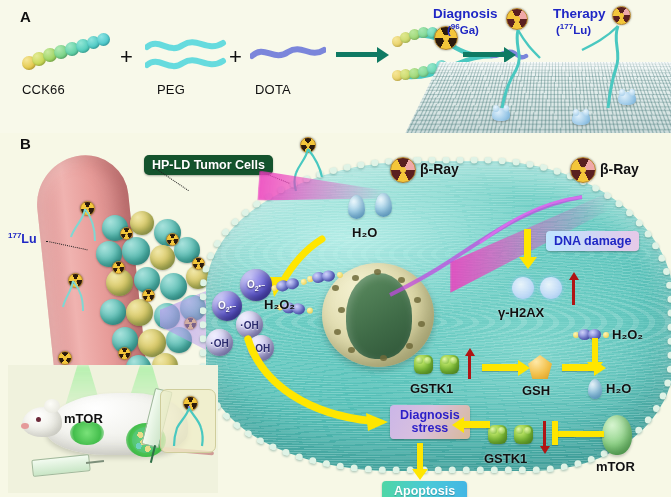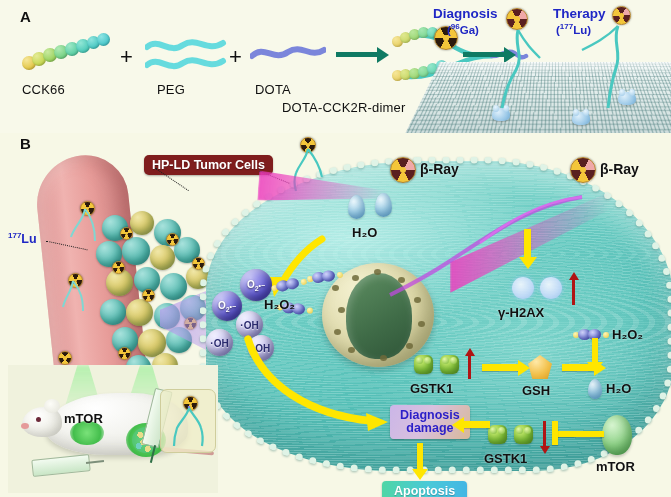--- a/index.html
+++ b/index.html
@@ -206,21 +206,21 @@
     border:1px solid #cfcd9c;border-radius:7px;
   }
 
   
   .chip{
     position:absolute;font-weight:bold;color:#fff;
     border-radius:4px;padding:3px 8px;white-space:nowrap;
     box-shadow:0 1px 2px rgba(0,0,0,.3);
   }
   .chip-tumor{
-    background:#7f1d1d;font-size:12.5px;border-radius:5px;
+    background:#14532d;font-size:12.5px;border-radius:5px;
     text-shadow:0 1px 1px rgba(0,0,0,.3);
   }
   .chip-dna{
     background:linear-gradient(90deg,#bfe6ff 0%,#cfd6f5 48%,#e7c9e8 100%);
     color:#1f27c4;font-size:12.5px;border-radius:4px;
     text-shadow:none;
   }
   .chip-ox{
     background:linear-gradient(120deg,#cbb6e8 0%,#d8c0de 45%,#d8b898 100%);
     color:#2b1fc8;font-size:12.5px;line-height:13px;text-align:center;
@@ -413,21 +413,20 @@
       <div class="bead" style="left:26px;top:5px;width:11px;height:11px;background:radial-gradient(circle at 33% 28%,#a3e7b2,#6ccf85);"></div>
       <div class="bead" style="left:35px;top:5px;width:11px;height:11px;background:radial-gradient(circle at 33% 28%,#93e6cb,#52cfa8);"></div>
       <div class="bead" style="left:44px;top:8px;width:11px;height:11px;background:radial-gradient(circle at 33% 28%,#8fe5da,#4ecac2);"></div>
       <div class="bead" style="left:0px;top:48px;width:11px;height:11px;background:radial-gradient(circle at 33% 28%,#f6e79a,#e0c44a);"></div>
       <div class="bead" style="left:8px;top:47px;width:11px;height:11px;background:radial-gradient(circle at 33% 28%,#dfe88f,#bed055);"></div>
       <div class="bead" style="left:17px;top:46px;width:11px;height:11px;background:radial-gradient(circle at 33% 28%,#b9e79c,#8ecf60);"></div>
       <div class="bead" style="left:26px;top:44px;width:11px;height:11px;background:radial-gradient(circle at 33% 28%,#a3e7b2,#6ccf85);"></div>
       <div class="bead" style="left:35px;top:41px;width:11px;height:11px;background:radial-gradient(circle at 33% 28%,#93e6cb,#52cfa8);"></div>
       <div class="bead" style="left:44px;top:38px;width:11px;height:11px;background:radial-gradient(circle at 33% 28%,#8fe5da,#4ecac2);"></div>
     </div>
-    <span class="chem-label lbl" style="left:282px;top:100px;">DOTA-CCK2R-dimer</span>
 
     <div class="radsym" style="left:434px;top:26px;width:22px;height:22px;"></div>
 
     <div class="arrow-teal" style="left:463px;top:52px;width:42px;"></div>
 
     <span class="blue-head lbl" style="left:433px;top:6px;">Diagnosis</span>
     <span class="blue-sub lbl" style="left:447px;top:22px;">(<sup>96</sup><span>Ga</span>)</span>
 
     <span class="blue-head lbl" style="left:553px;top:6px;">Therapy</span>
     <span class="blue-sub lbl" style="left:556px;top:22px;">(<sup>177</sup><span>Lu</span>)</span>
@@ -583,20 +582,21 @@
         <u class="r"></u>
     </div>
     <div class="h2o2" style="left:282px;top:170px;transform:rotate(6deg);">
       <u class="l"></u>
         <i class="a"></i>
         <i class="b"></i>
         <u class="r"></u>
     </div>
     <span class="mol" style="left:264px;top:164px;">H₂O₂</span>
 
+    <div class="chip chip-dna" style="left:546px;top:98px;">DNA damage</div>
     <div class="yarrow" style="left:524px;top:96px;width:7px;height:30px;"></div>
     <div class="yhead" style="left:519px;top:124px;border-left:9px solid transparent;border-right:9px solid transparent;border-top:12px solid #ffe600;"></div>
 
     <div class="focus" style="left:512px;top:144px;"></div>
     <div class="focus" style="left:540px;top:144px;"></div>
     <span class="mol" style="left:498px;top:172px;">γ-H2AX</span>
     <div class="red-up" style="left:572px;top:146px;height:26px;"></div>
 
     <div class="h2o2" style="left:578px;top:196px;">
       <u class="l"></u>
@@ -632,21 +632,21 @@
     <div class="red-up red-down" style="left:543px;top:288px;height:26px;"></div>
 
     <div class="mtor-blob" style="left:602px;top:282px;"></div>
     <span class="mol" style="left:596px;top:326px;">mTOR</span>
 
     <div class="yarrow" style="left:556px;top:298px;width:48px;height:6px;"></div>
     <div class="yarrow" style="left:552px;top:288px;width:6px;height:24px;"></div>
 
     <div class="chip chip-ox" style="left:390px;top:272px;">
       <div>Diagnosis</div>
-      <div>damage</div>
+      <div>stress</div>
     </div>
 
     <div class="yarrow" style="left:464px;top:288px;width:26px;height:7px;"></div>
     <div class="yhead" style="left:452px;top:284px;border-top:8px solid transparent;border-bottom:8px solid transparent;border-right:12px solid #ffe600;"></div>
 
     <svg class="abs" style="left:240px;top:200px;" width="160" height="102">
       <path d="M8,6 C22,52 70,82 132,88" stroke="#ffe600" stroke-width="7.5" fill="none" stroke-linecap="round"></path>
       <polygon points="148,89 126,80 128,98" fill="#ffe600"></polygon>
     </svg>
 

